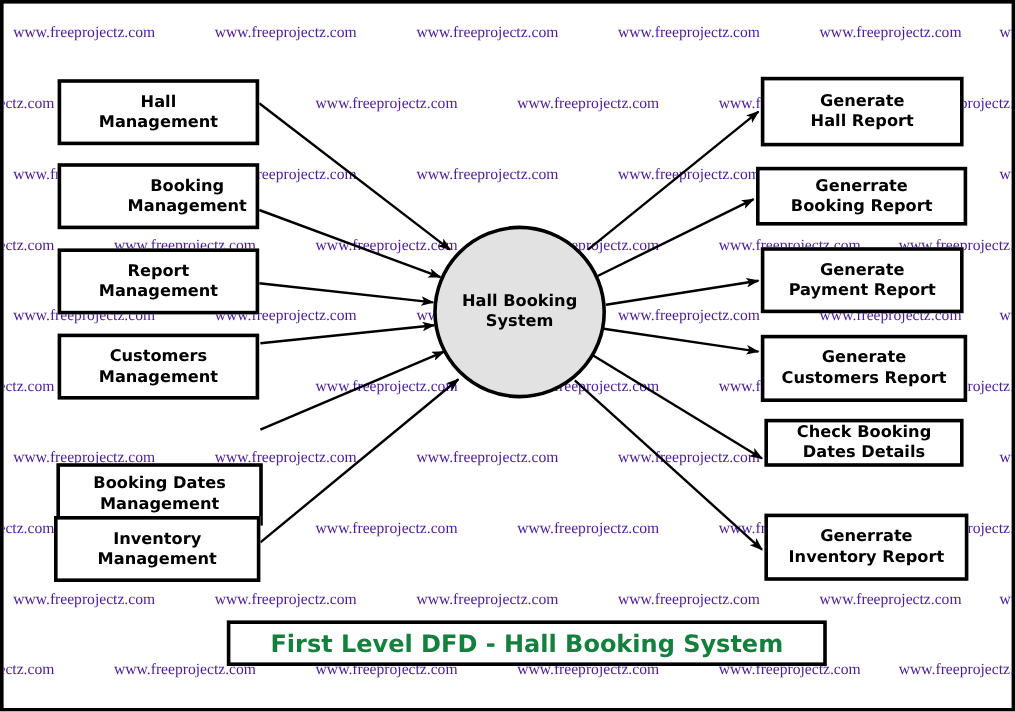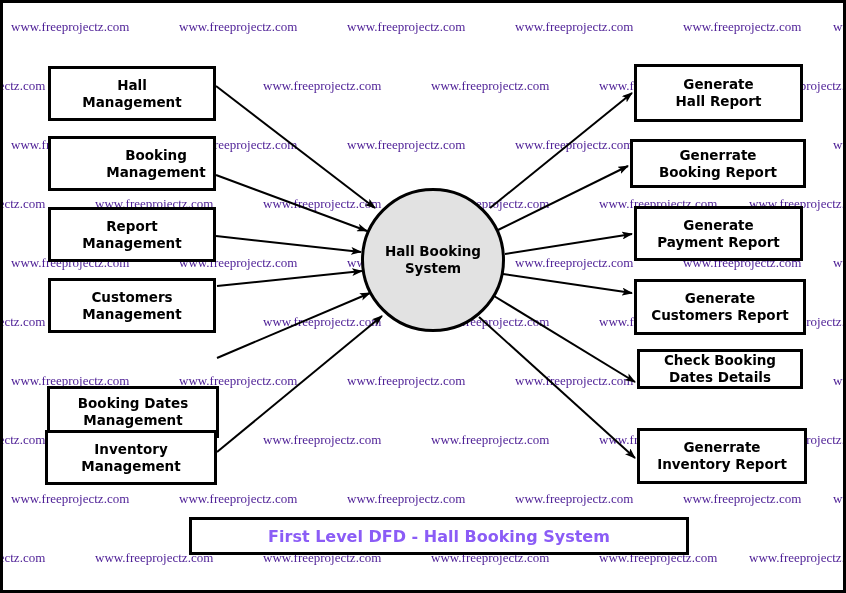--- a/index.html
+++ b/index.html
@@ -89,22 +89,22 @@
   }
   .caption-box {
     position: absolute;
     box-sizing: border-box;
     border: 3px solid #000000;
     background: #ffffff;
     display: flex;
     align-items: center;
     justify-content: center;
     font-weight: bold;
-    font-size: 16px;
-    color: #8b5cf6;
+    font-size: 20px;
+    color: #15803d;
   }
 </style>
 </head>
 <body>
 
 <div id="diagram-root">
 
   <div id="watermark-layer">
       <div class="watermark" style="left: 8px; top: 16px;">www.freeprojectz.com</div>
       <div class="watermark" style="left: 176px; top: 16px;">www.freeprojectz.com</div>

